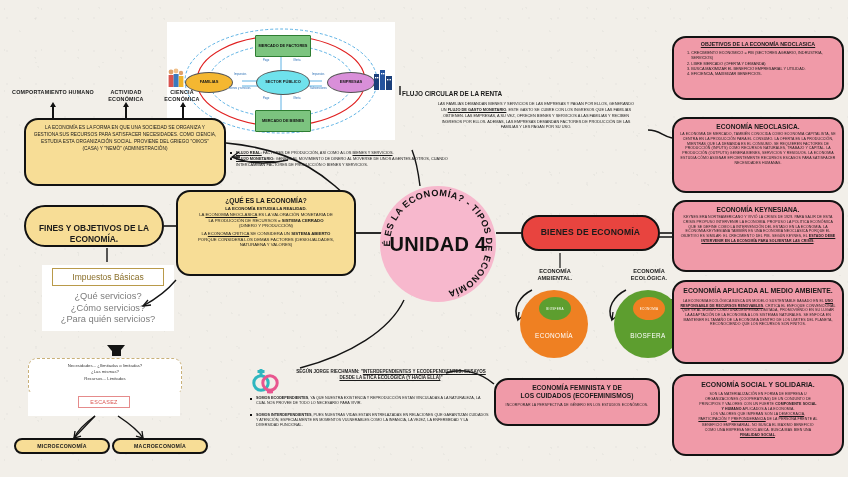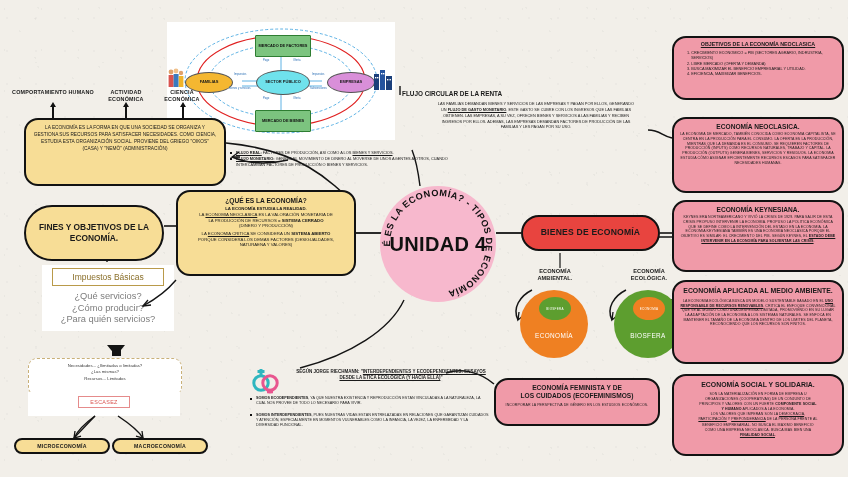--- a/index.html
+++ b/index.html
@@ -248,28 +248,28 @@
   <span>CIENCIA ECONÓMICA</span>
 </div>
 <div class="vtick" style="left:52px;top:106px;height:12px;"></div>
 <div class="vtick" style="left:125px;top:106px;height:12px;"></div>
 <div class="vtick" style="left:182px;top:106px;height:12px;"></div>
 
 <div class="abs node yellow" style="left:24px;top:118px;width:202px;height:68px;padding:5px 7px;">
   <div class="body-s" style="font-size:4.75px;line-height:1.45;">LA ECONOMÍA ES LA FORMA EN QUE UNA SOCIEDAD SE ORGANIZA Y GESTIONA SUS RECURSOS PARA SATISFACER NECESIDADES. COMO CIENCIA, ESTUDIA ESTA ORGANIZACIÓN SOCIAL. PROVIENE DEL GRIEGO "OIKOS" (CASA) Y "NEMÖ" (ADMINISTRACIÓN)</div>
 </div>
 
-<div class="abs node yellow pill" style="left:24px;top:205px;width:140px;height:56px;display:flex;align-items:center;justify-content:center;">
+<div class="abs node yellow pill" style="left:24px;top:205px;width:140px;height:42px;display:flex;align-items:flex-end;justify-content:center;">
   <div style="font-size:8.4px;font-weight:bold;line-height:1.3;">FINES Y OBJETIVOS DE LA ECONOMÍA.</div>
 </div>
 
 <div class="abs" id="preguntas-card" style="left:42px;top:265px;width:132px;height:66px;">
   <div id="preguntas-head" style="margin:3px 10px 5px 10px;">Impuestos Básicas</div>
   <div class="preg-line">¿Qué servicios?</div>
-  <div class="preg-line">¿Cómo producir?</div>
+  <div class="preg-line">¿Cómo servicios?</div>
   <div class="preg-line">¿Para quién servicios?</div>
 </div>
 
 <div class="abs bigarrow" style="left:107px;top:345px;"></div>
 
 <div class="abs" id="necesidades-card" style="left:28px;top:358px;width:152px;height:32px;padding-top:4px;">
   <div class="nec-line">Necesidades... ¿Ilimitadas o limitadas?</div>
   <div class="nec-line">¿Las mismas?</div>
   <div class="nec-line">Recursos... Limitados</div>
 </div>

